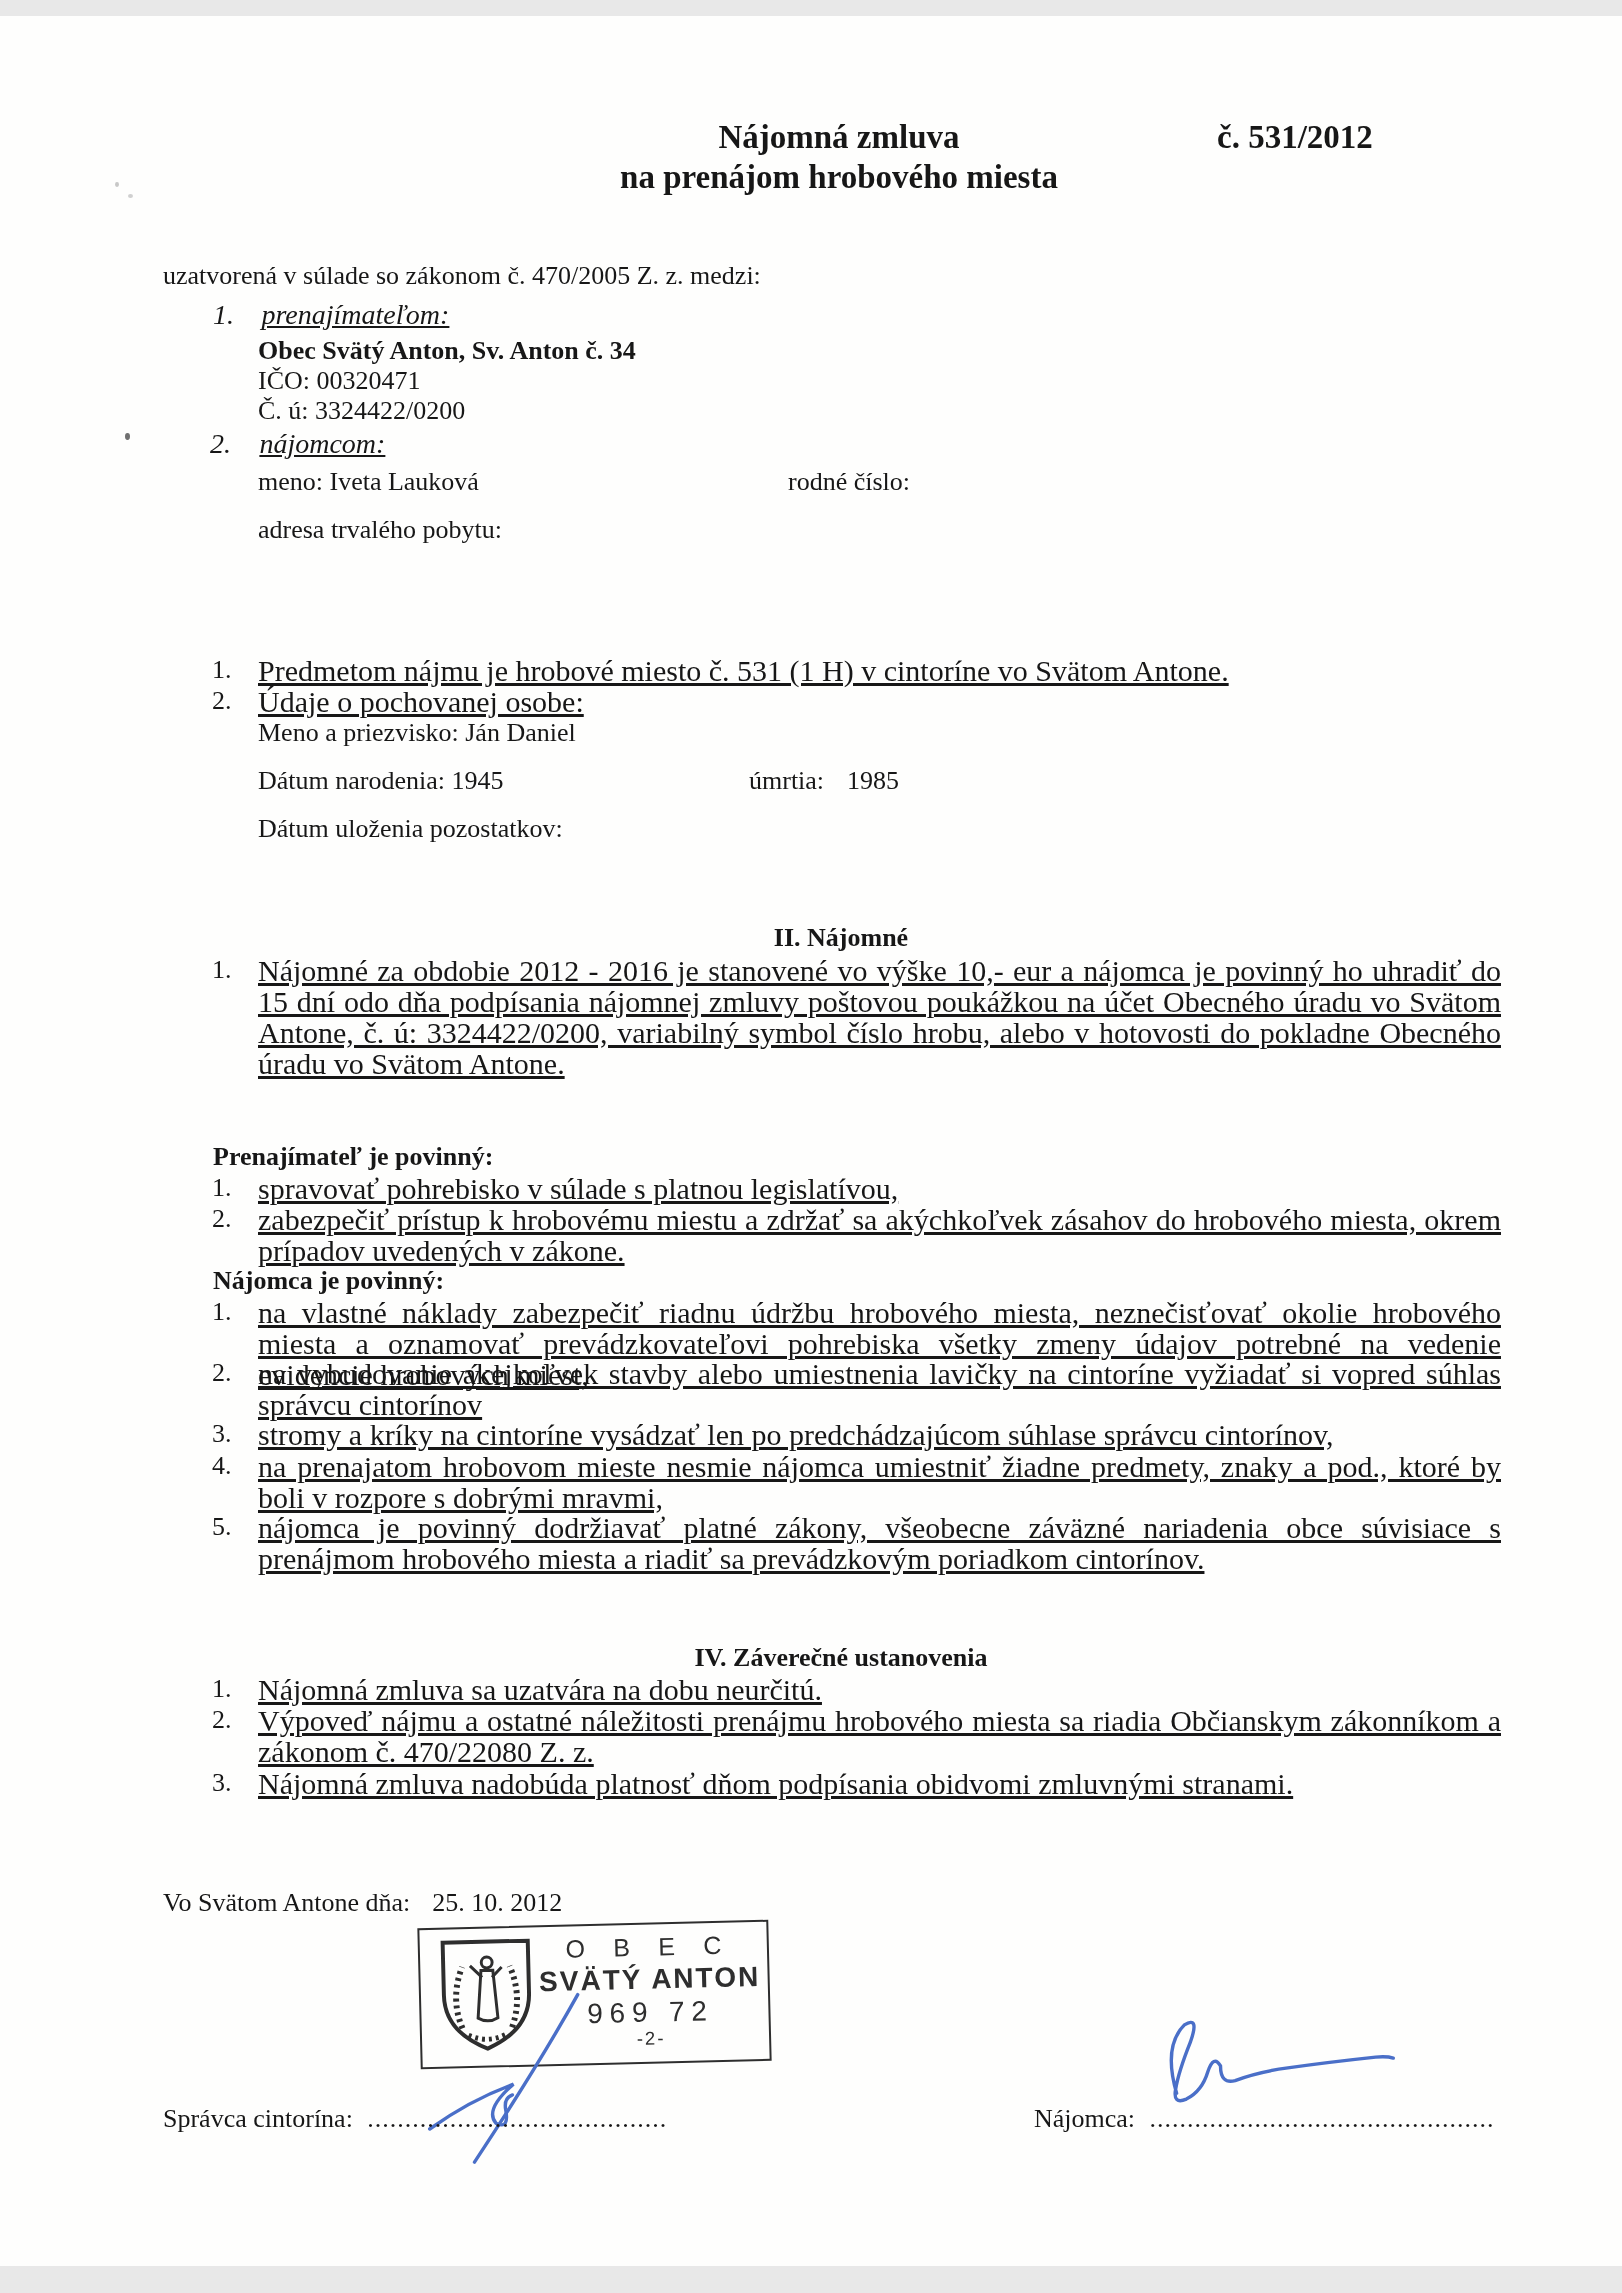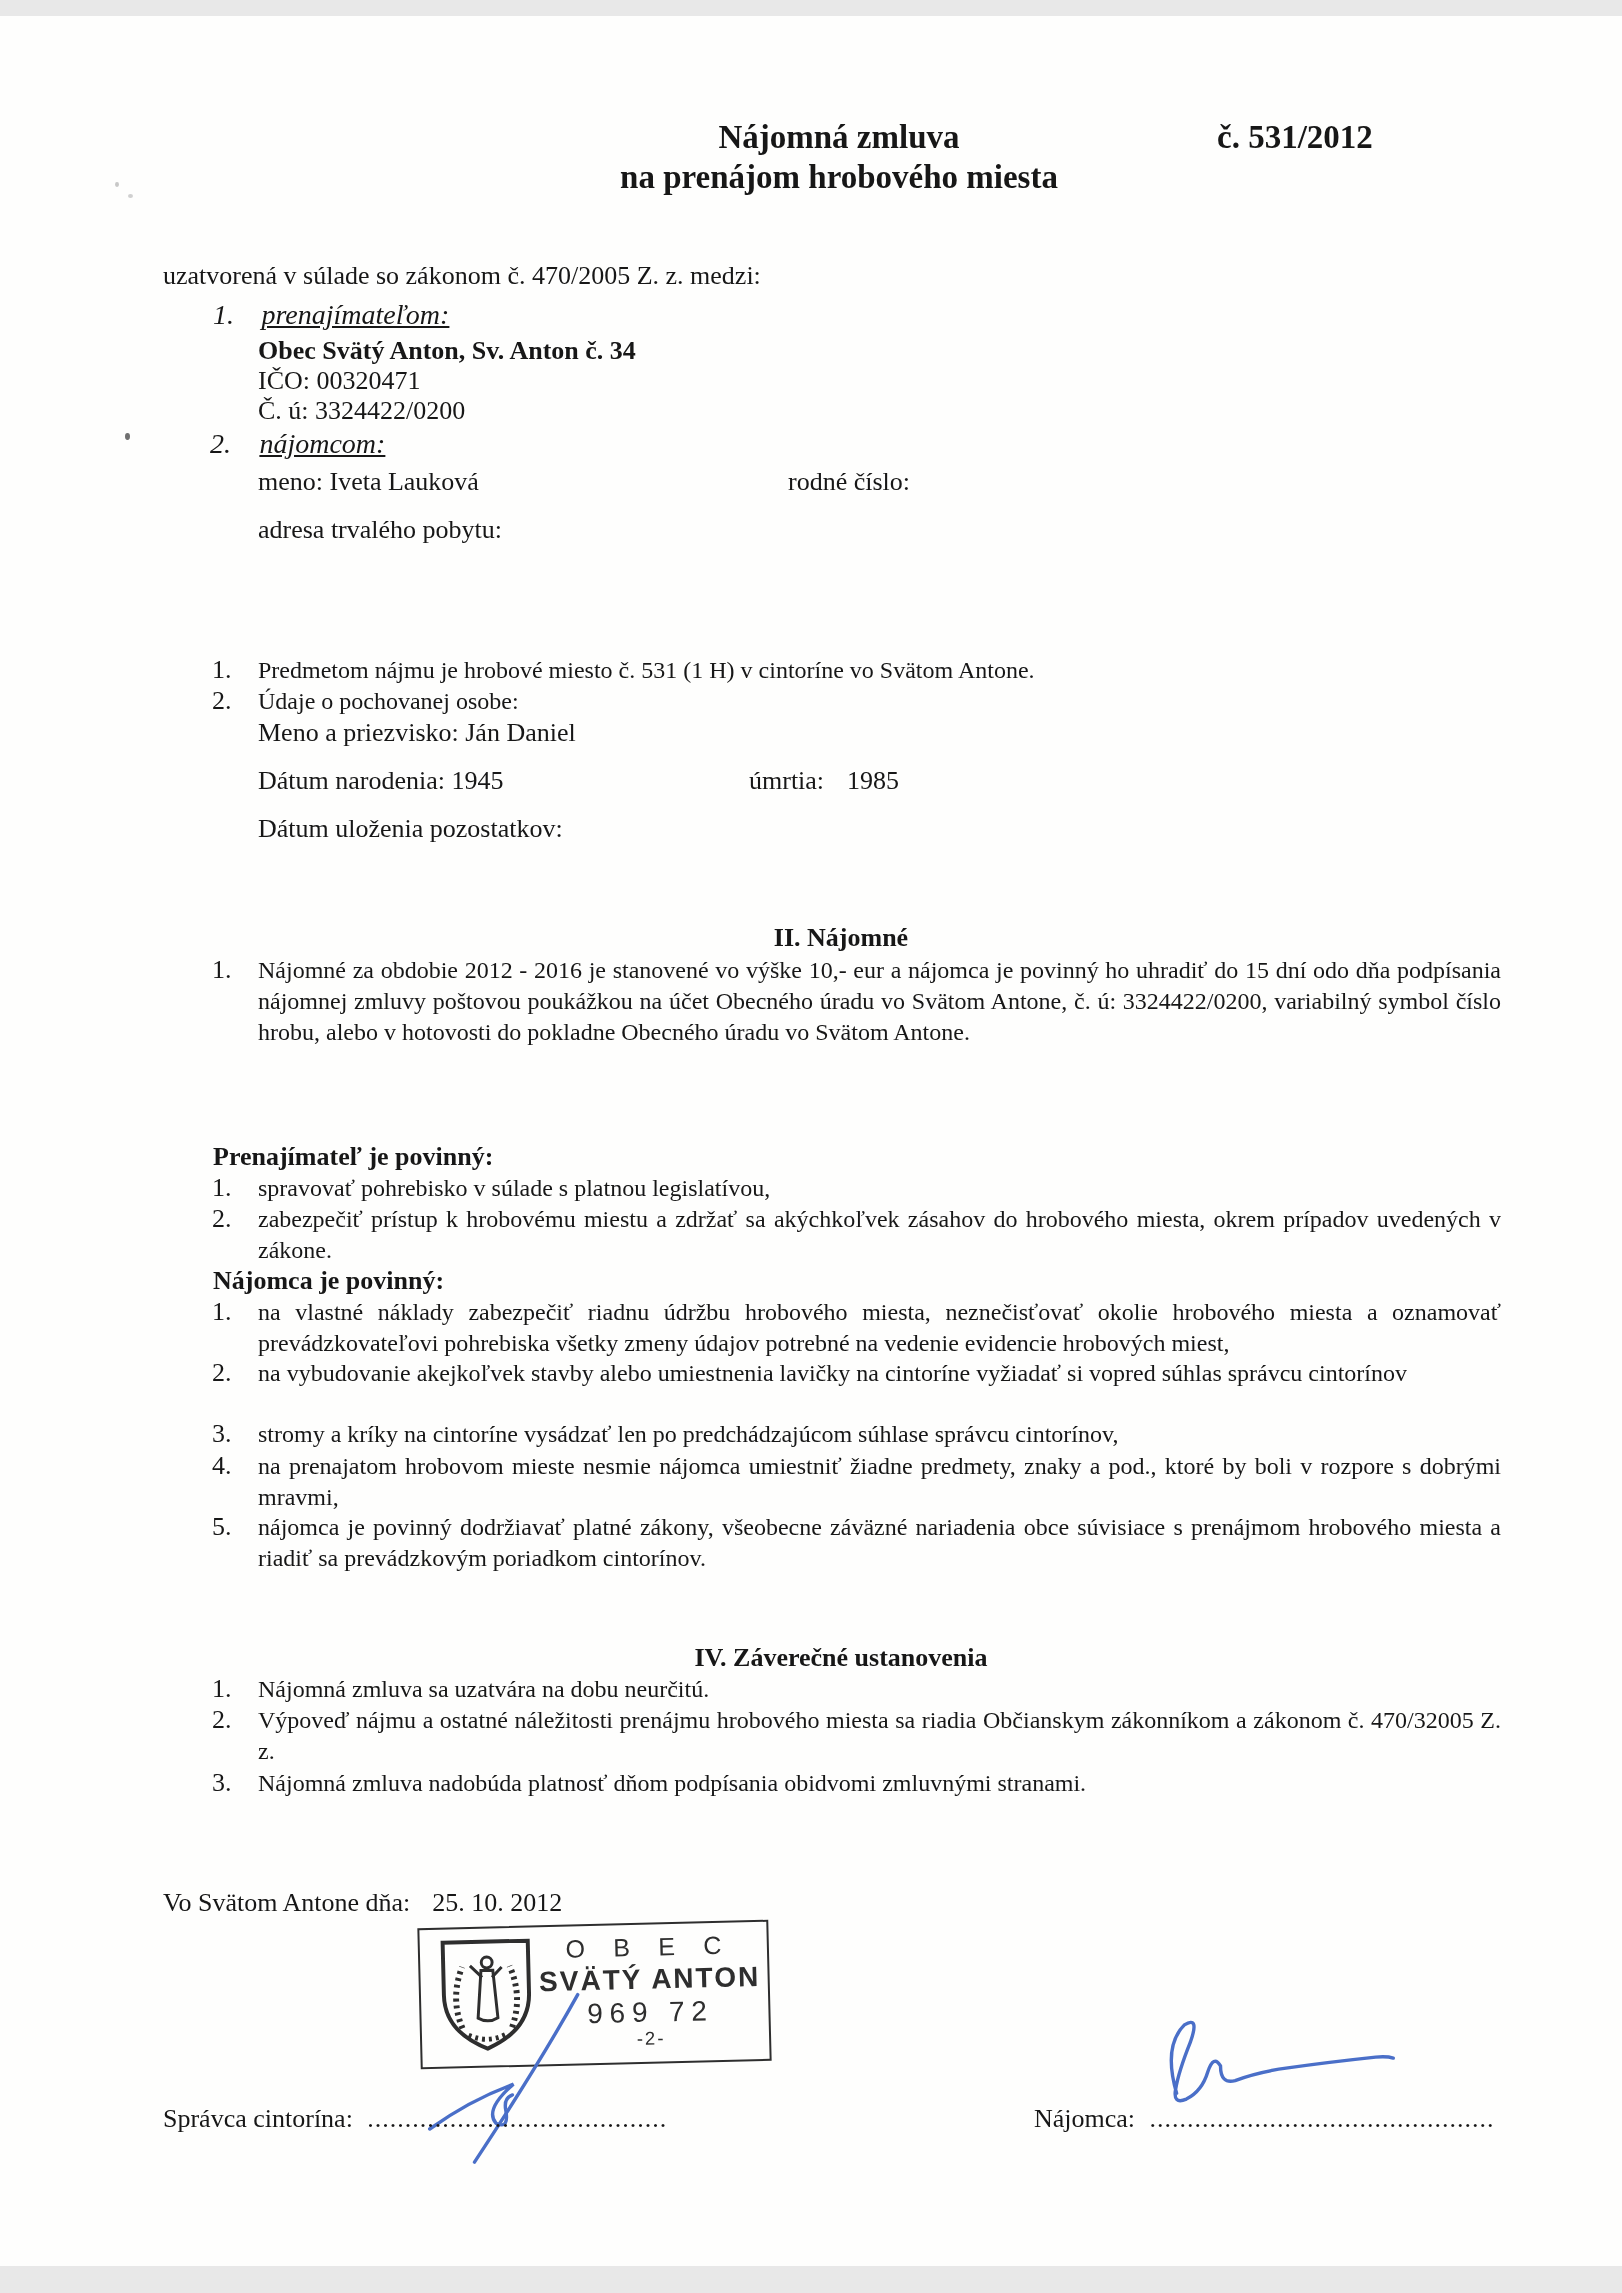--- a/index.html
+++ b/index.html
@@ -11,21 +11,21 @@
   .abs{position:absolute;}
   .t{font-size:26px;line-height:31px;white-space:nowrap;}
   .b{font-weight:bold;}
   .hd{font-size:26px;font-weight:bold;text-align:center;white-space:nowrap;}
   .hd-wrap{left:185px;width:1312px;}
   .title{font-size:33px;font-weight:bold;line-height:40px;text-align:center;}
   .iu{font-style:italic;text-decoration:underline;font-size:28px;text-align:center;}
   .inum{font-style:italic;font-size:28px;}
   .li{position:absolute;left:258px;width:1243px;}
   .li .num{position:absolute;left:-46px;top:0;font-size:26px;}
-  .li .txt{font-size:24px;line-height:31px;}
+  .li .txt{font-size:30px;line-height:31px;text-decoration:underline;}
   .just{text-align:justify;text-align-last:left;}
   .nowrap{white-space:nowrap;}
   .dots{letter-spacing:1px;}
   .stamp{
     position:absolute;left:419px;top:1908px;width:347px;height:137px;
     border:2.9px solid #2e2e2e;transform:rotate(-1.4deg);
     font-family:"Liberation Sans","DejaVu Sans",sans-serif;color:#2e2e2e;
   }
   .stamp .line{position:absolute;left:117px;width:224px;text-align:center;white-space:nowrap;}
   .st-obec{top:7.8px;font-size:25px;letter-spacing:10.7px;}
@@ -119,21 +119,21 @@
     <div class="txt just">nájomca je povinný dodržiavať platné zákony, všeobecne záväzné nariadenia obce súvisiace s prenájmom hrobového miesta a riadiť sa prevádzkovým poriadkom cintorínov.</div>
   </div>
 
   <div class="abs hd hd-wrap" style="top:1627px">IV. Záverečné ustanovenia</div>
   <div class="li" style="top:1658px">
     <span class="num">1.</span>
     <div class="txt nowrap">Nájomná zmluva sa uzatvára na dobu neurčitú.</div>
   </div>
   <div class="li" style="top:1689px">
     <span class="num">2.</span>
-    <div class="txt just">Výpoveď nájmu a ostatné náležitosti prenájmu hrobového miesta sa riadia Občianskym zákonníkom a zákonom č. 470/32005 Z. z.</div>
+    <div class="txt just">Výpoveď nájmu a ostatné náležitosti prenájmu hrobového miesta sa riadia Občianskym zákonníkom a zákonom č. 470/22080 Z. z.</div>
   </div>
   <div class="li" style="top:1752px">
     <span class="num">3.</span>
     <div class="txt nowrap">Nájomná zmluva nadobúda platnosť dňom podpísania obidvomi zmluvnými stranami.</div>
   </div>
 
   <div class="abs t" style="left:163px;top:1871px">
     <span>Vo Svätom Antone dňa:</span>
     <span style="margin-left:15.6px">25. 10. 2012</span>
   </div>

